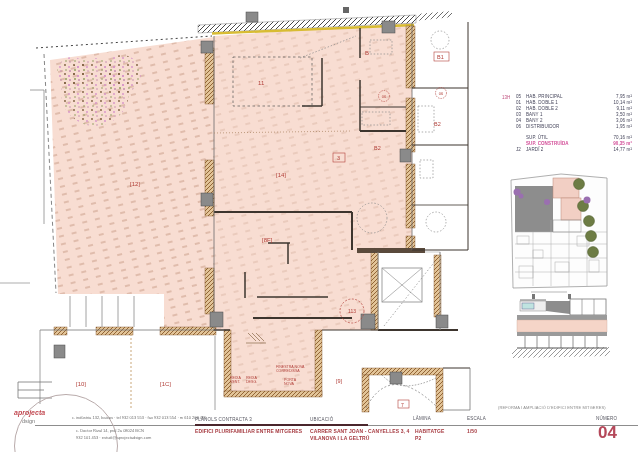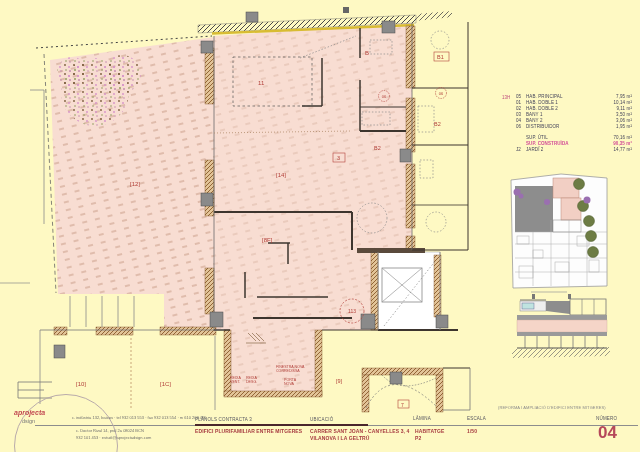--- a/index.html
+++ b/index.html
@@ -1,16 +1,16 @@
 <!DOCTYPE html>
 <html><head>
 <meta charset="utf-8">
 <style>
   html,body{margin:0;padding:0;background:#e8e8e8;}
-  .sheet{position:relative;width:640px;height:452px;background:#fef9c3;overflow:hidden;
+  .sheet{position:relative;width:640px;height:452px;background:#ffffff;overflow:hidden;
          font-family:"Liberation Sans",sans-serif;}
   svg{position:absolute;left:0;top:0;}
   .abs{position:absolute;}
   
   .legend{left:516px;top:94px;width:116px;font-size:4.5px;line-height:6px;color:#44445a;
           letter-spacing:.1px;}
   .lrow{display:flex;}
   .lc{width:10px;}
   .ln{flex:1;}
   .lv{width:28px;text-align:right;}

